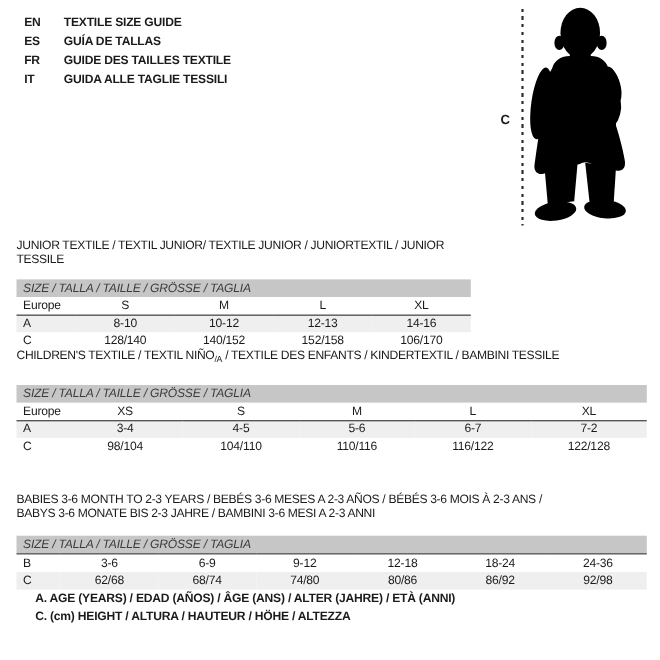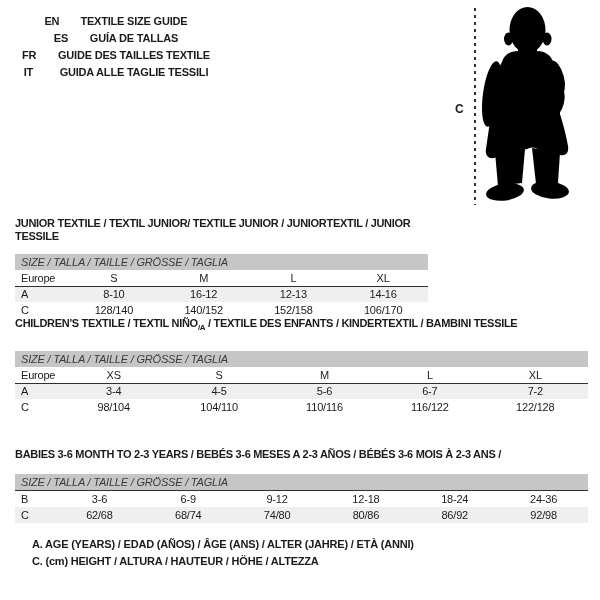--- a/index.html
+++ b/index.html
@@ -8,36 +8,36 @@
     position:relative;
     background:#ffffff;
     font-family:"Liberation Sans", sans-serif;
     color:#1b1b1b;
     overflow:hidden;
   }
 
   
   .langs { position:absolute; left:22px; top:12px; }
   .lang-row { display:flex; height:17px; align-items:center;
-              font-weight:bold; font-size:11px; letter-spacing:-0.2px;justify-content:center; }
+              font-weight:bold; font-size:11px; letter-spacing:-0.2px; }
   .lang-code { width:36px; }
 
   
   .height-label { position:absolute; left:455px; top:102px;
                   font-weight:bold; font-size:12px; }
   .height-line { position:absolute; left:474px; top:8px; width:2px; height:197px;
                  background:repeating-linear-gradient(to bottom,#2e2e2e 0 3px,transparent 3px 7px); }
   .baby { position:absolute; left:480px; top:2px; }
 
   
   .size-section { position:absolute; left:15px; }
   .s1 { top:217px; width:413px; }
   .s2 { top:317px; width:573px; }
   .s3 { top:448px; width:573px; }
-  .sec-title { font-size:11px; font-weight:bold; letter-spacing:-0.3px; line-height:13px; }
+  .sec-title { font-size:11px; font-weight:normal; letter-spacing:-0.3px; line-height:13px; }
   .sec-title sub { font-size:8px; }
   .size-bar { background:#c6c6c6; color:#3b3b3b; font-size:11px; letter-spacing:-0.2px;
               height:16px; line-height:17px; padding-left:6px;font-style:italic; }
   .s1 .size-bar { margin-top:11px; }
   .s2 .size-bar { margin-top:17px; }
   .s3 .size-bar { margin-top:13px; }
 
   table.size-table { width:100%; border-collapse:collapse; table-layout:fixed;
                      font-size:11px; letter-spacing:-0.2px; }
   .size-table td { height:16px; text-align:center; padding:0; white-space:nowrap; }
@@ -120,21 +120,21 @@
       <tr class="divider-bottom">
         <td class="lbl">Europe</td>
         <td>S</td>
         <td>M</td>
         <td>L</td>
         <td>XL</td>
       </tr>
       <tr class="shaded">
         <td class="lbl">A</td>
         <td>8-10</td>
-        <td>16-12</td>
+        <td>10-12</td>
         <td>12-13</td>
         <td>14-16</td>
       </tr>
       <tr>
         <td class="lbl">C</td>
         <td>128/140</td>
         <td>140/152</td>
         <td>152/158</td>
         <td>106/170</td>
       </tr>
@@ -179,20 +179,21 @@
         <td>116/122</td>
         <td>122/128</td>
       </tr>
     </tbody>
   </table>
 </section>
 
 <section class="size-section s3">
   <h2 class="sec-title">
     <div>BABIES 3-6 MONTH TO 2-3 YEARS / BEBÉS 3-6 MESES A 2-3 AÑOS / BÉBÉS 3-6 MOIS À 2-3 ANS /</div>
+    <div>BABYS 3-6 MONATE BIS 2-3 JAHRE / BAMBINI 3-6 MESI A 2-3 ANNI</div>
   </h2>
   <div class="size-bar">SIZE / TALLA / TAILLE / GRÖSSE / TAGLIA</div>
   <table class="size-table top-divider">
     <colgroup>
         <col class="c-label">
         <col>
         <col>
         <col>
         <col>
         <col>

